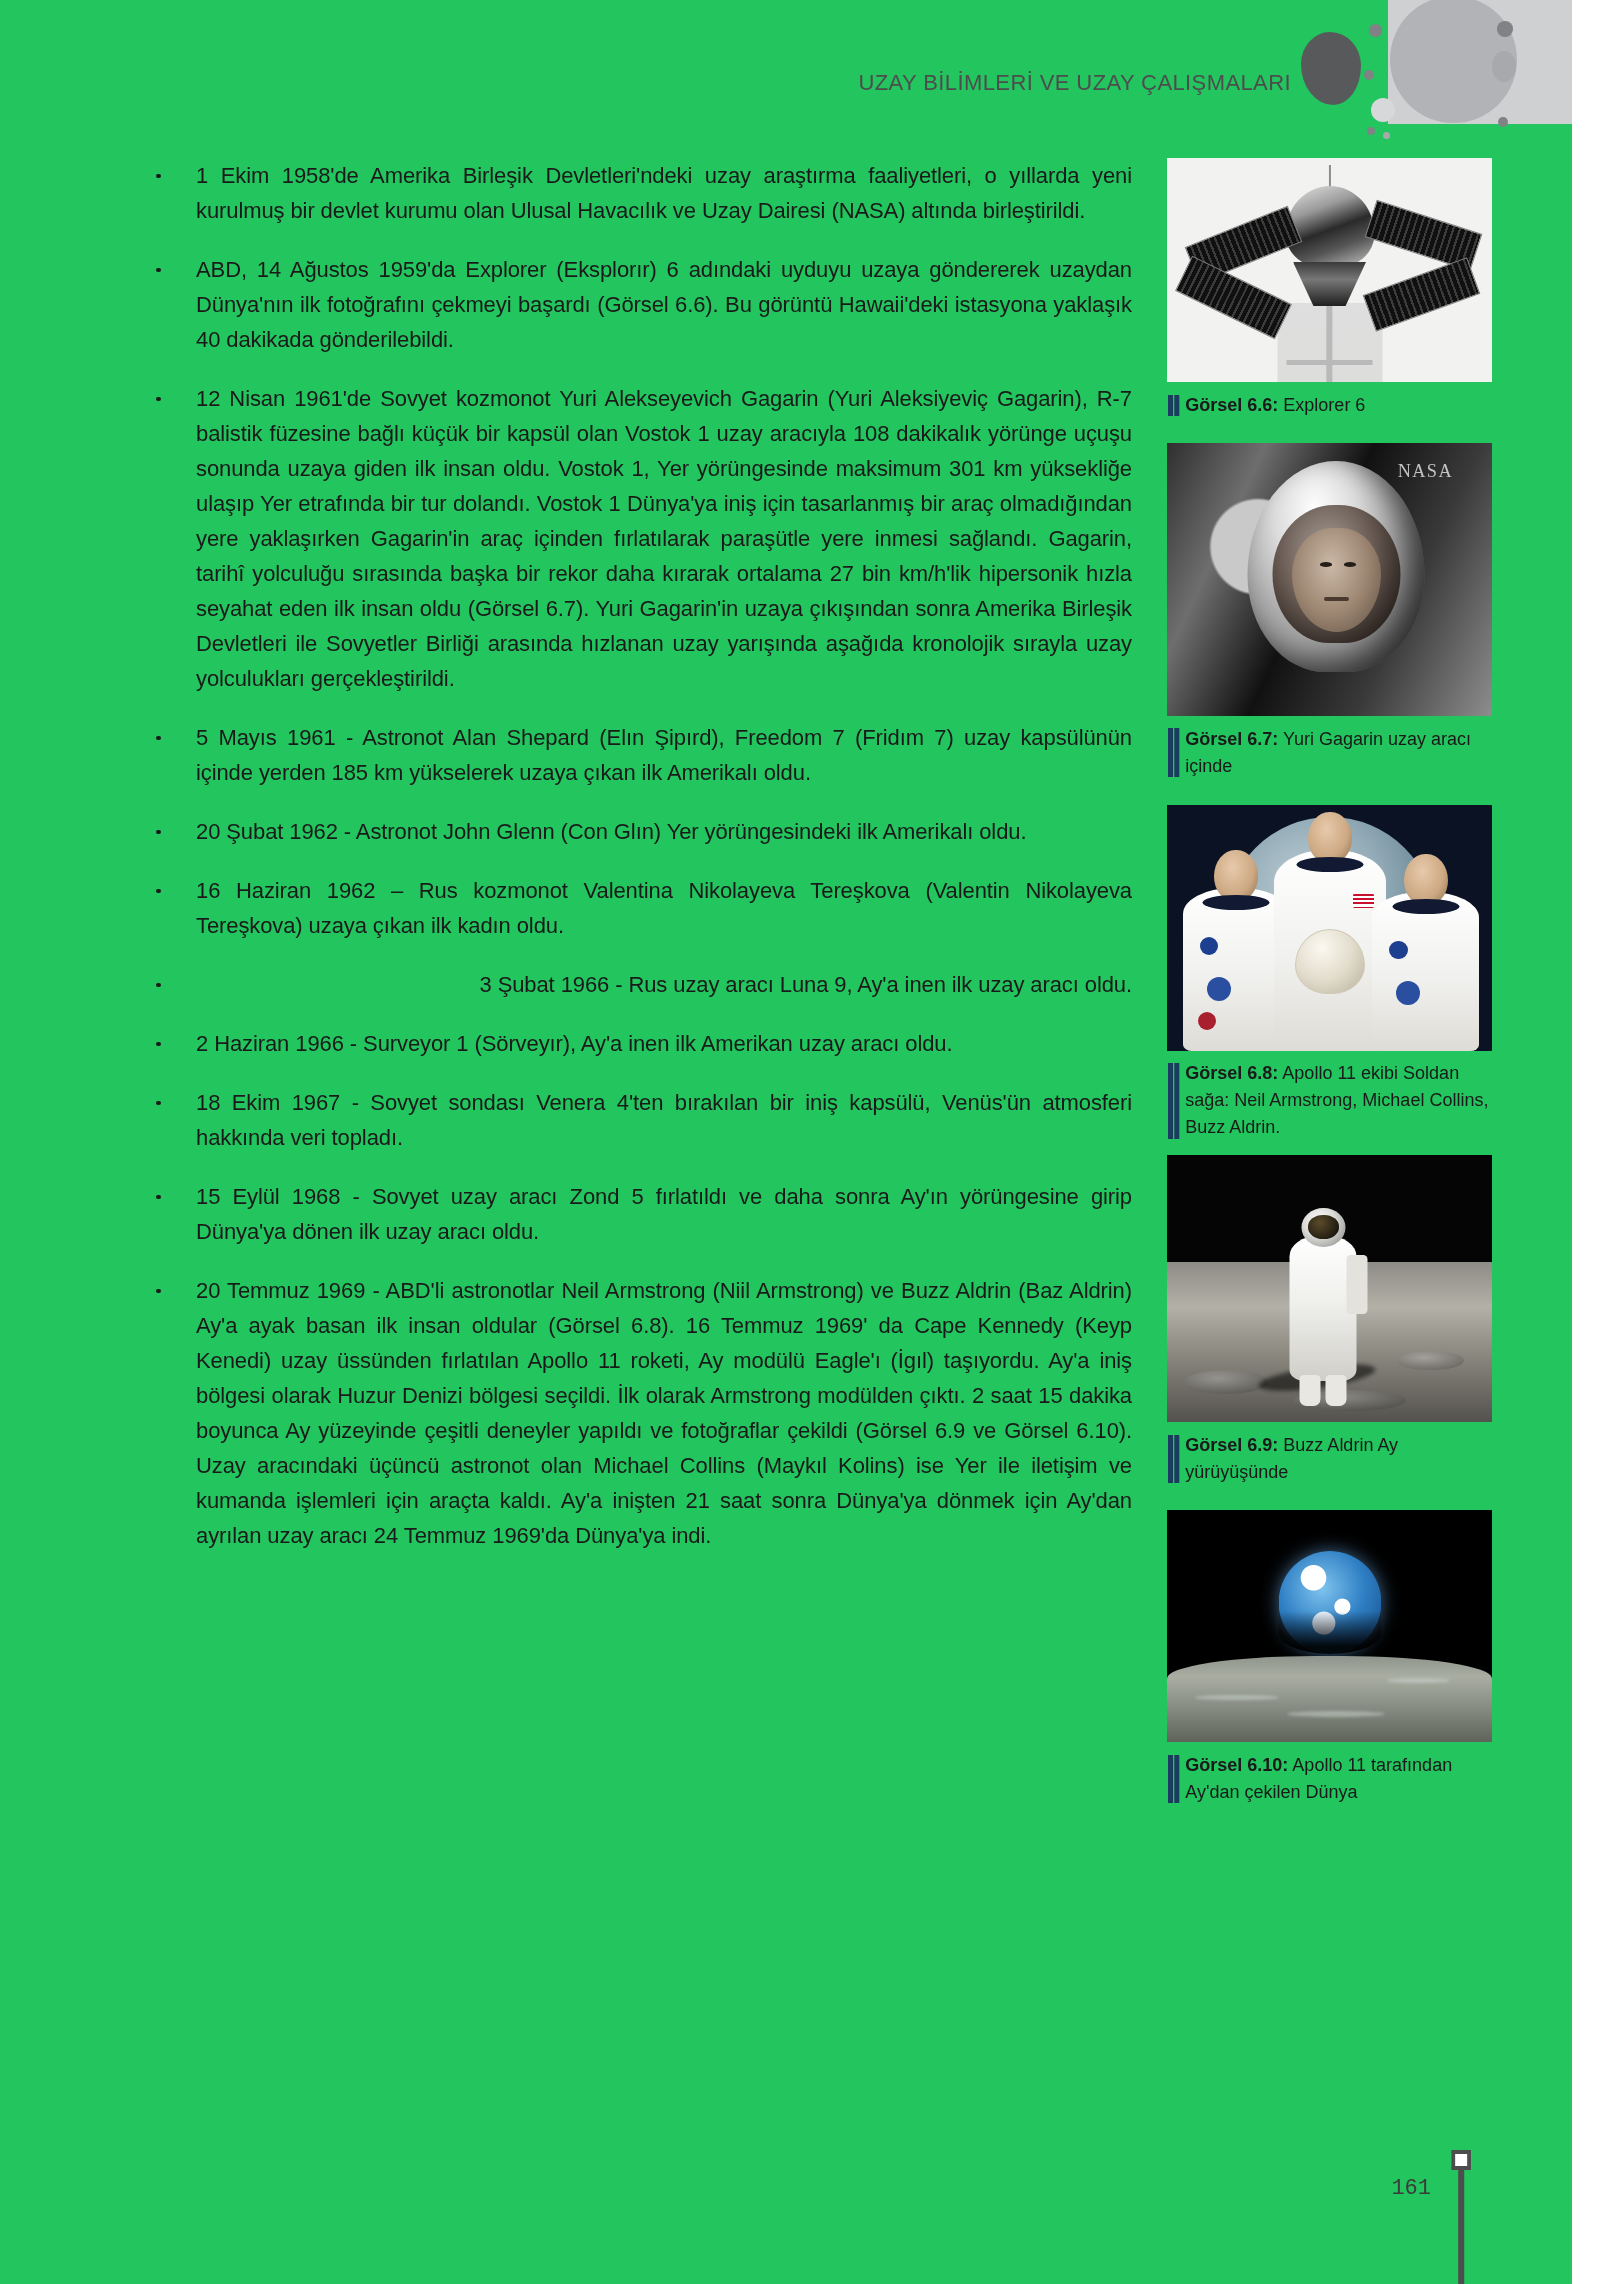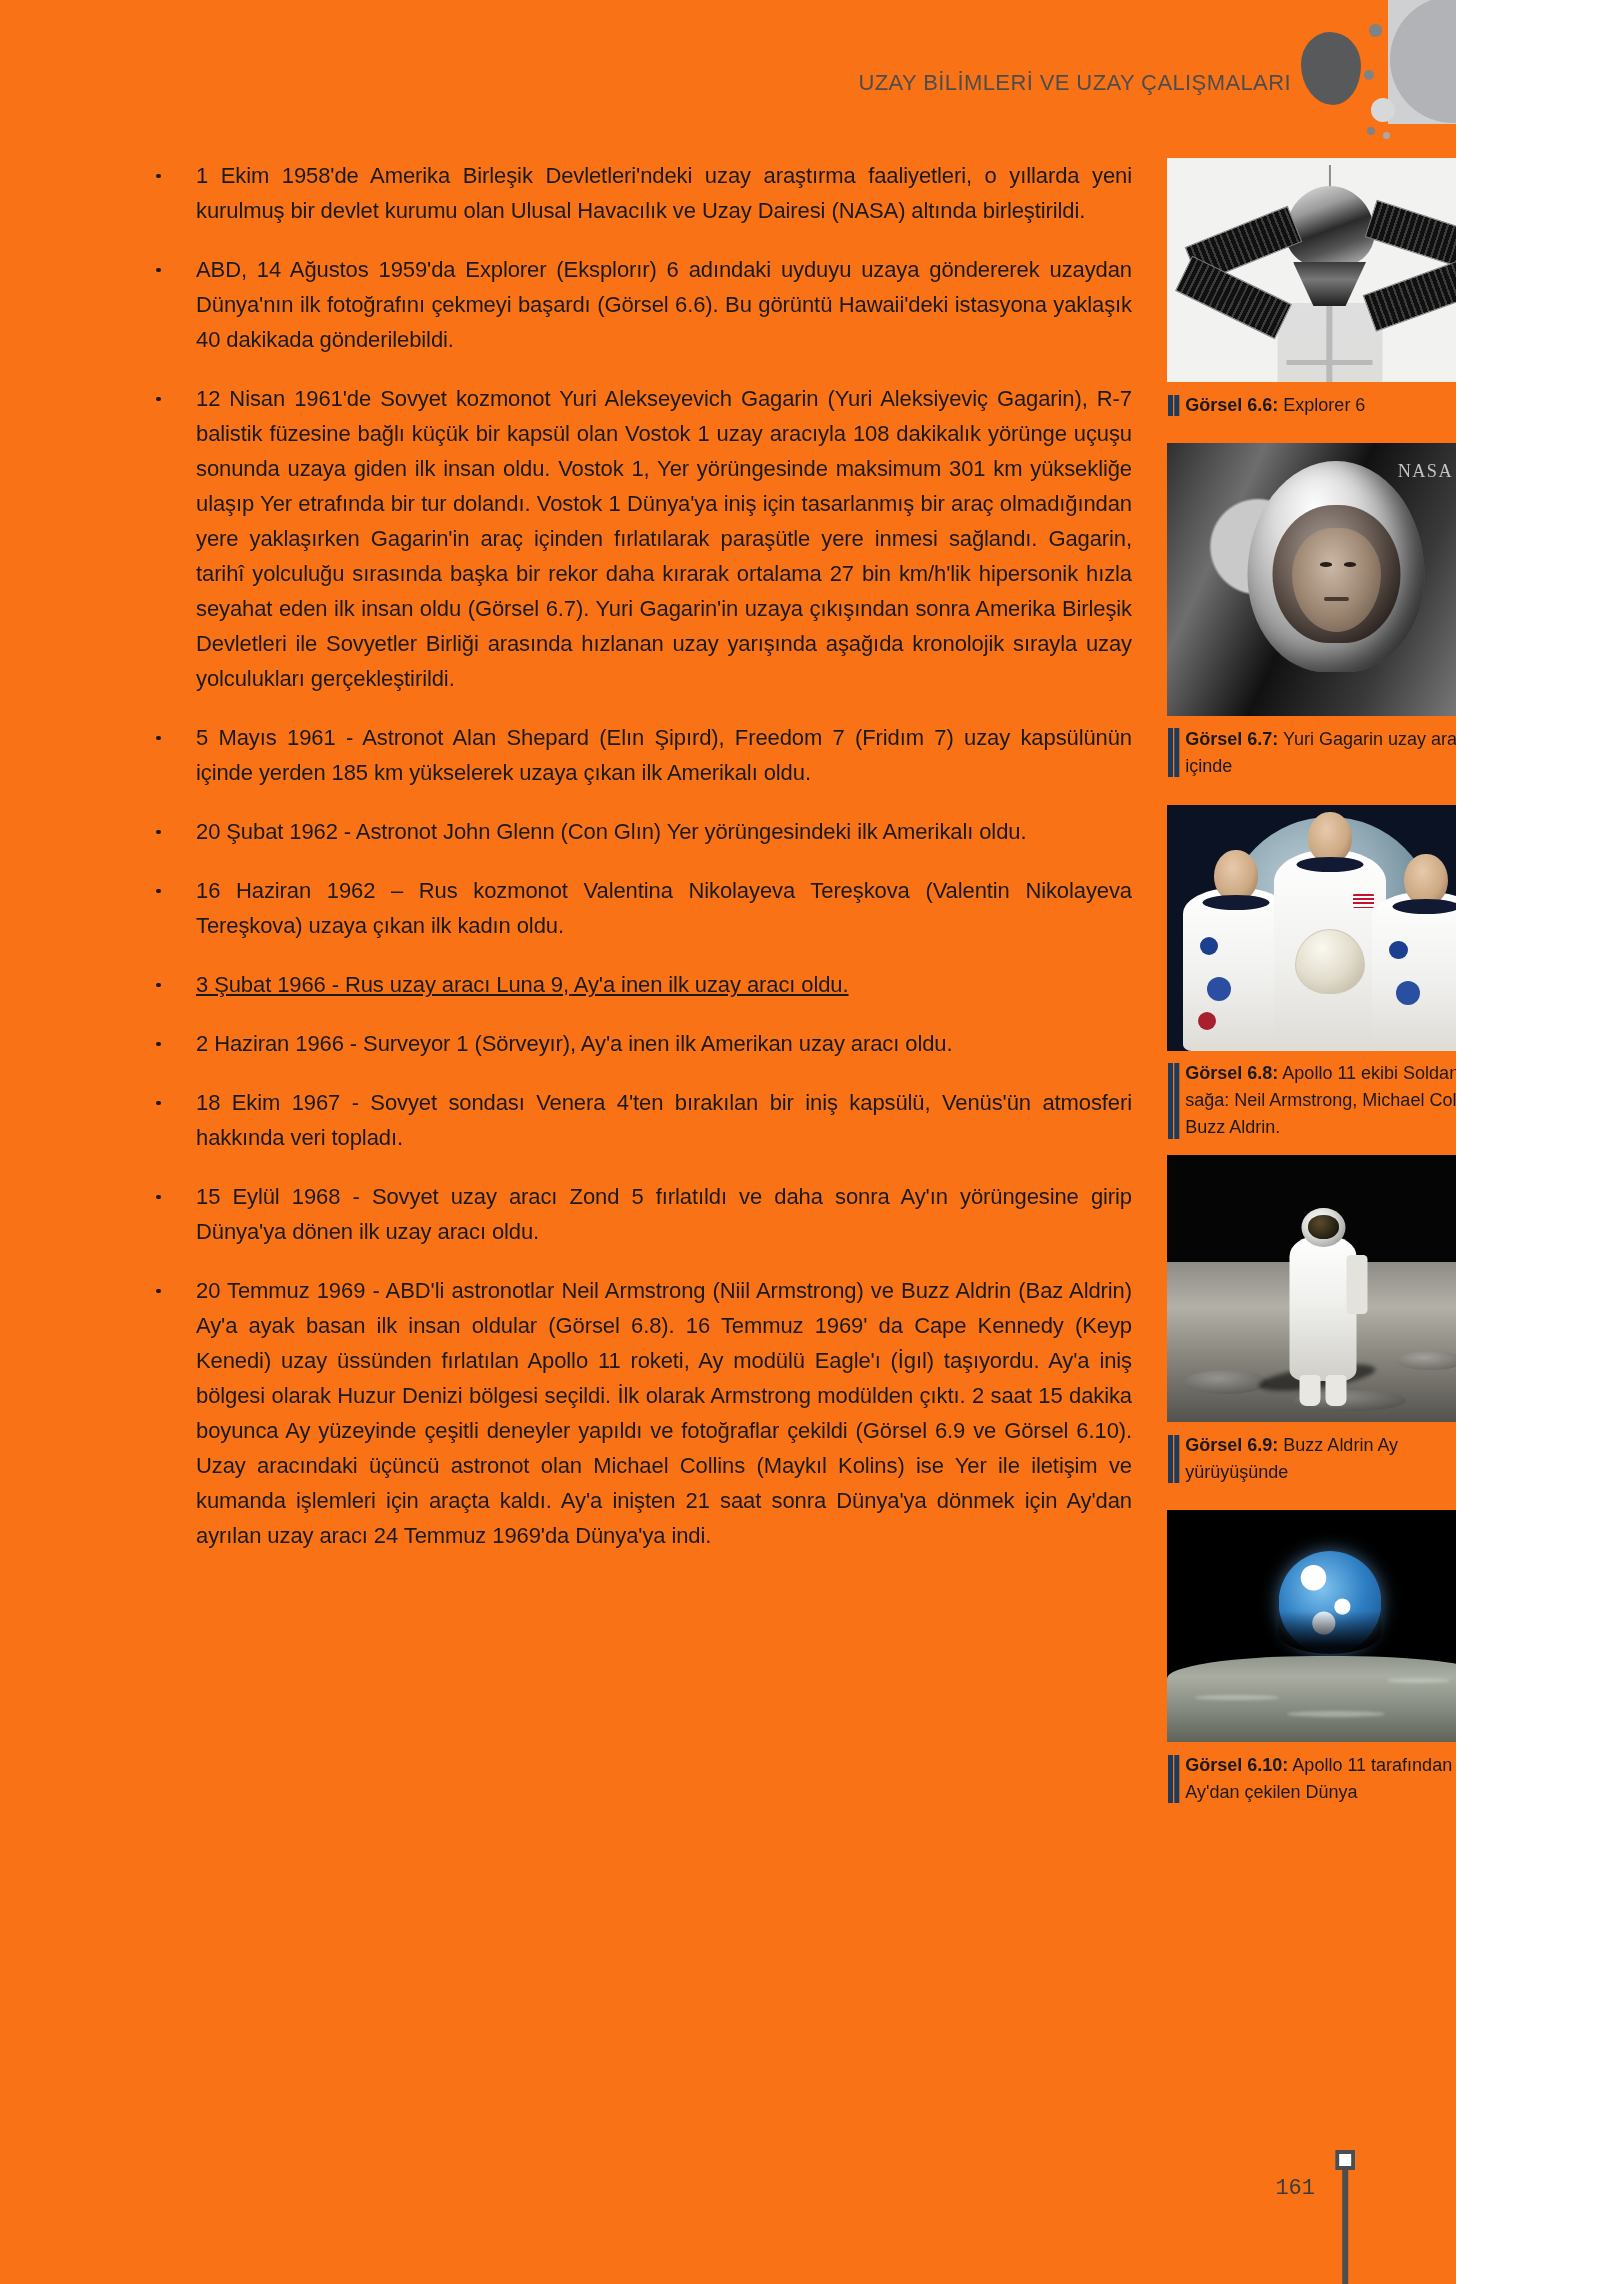--- a/index.html
+++ b/index.html
@@ -7,23 +7,23 @@
   html, body {
     width: 1620px;
     height: 2284px;
     background: #ffffff;
     font-family: "Liberation Sans", sans-serif;
     -webkit-font-smoothing: antialiased;
   }
 
   .page {
     position: relative;
-    width: 1456px;
+    width: 1572px;
     height: 2284px;
-    background: #f97316;
+    background: #22c55e;
     overflow: hidden;
   }
 
   
   .header {
     position: absolute;
     top: 0;
     left: 0;
     width: 1620px;
     height: 145px;
@@ -124,21 +124,21 @@
   li.bullet::before {
     content: "";
     position: absolute;
     left: 8.4px;
     top: 15.5px;
     width: 4.9px;
     height: 4.9px;
     border-radius: 50%;
     background: #1a1a1a;
   }
-  li.bullet.nojust { text-align: left; text-decoration: underline; }
+  li.bullet.nojust { text-align: right; }
 
   
   .figure { position: relative; width: 325px; margin-bottom: 0; }
 
   .fig-img {
     width: 325px;
     position: relative;
     overflow: hidden;
     background: #e9e9e9;
   }

